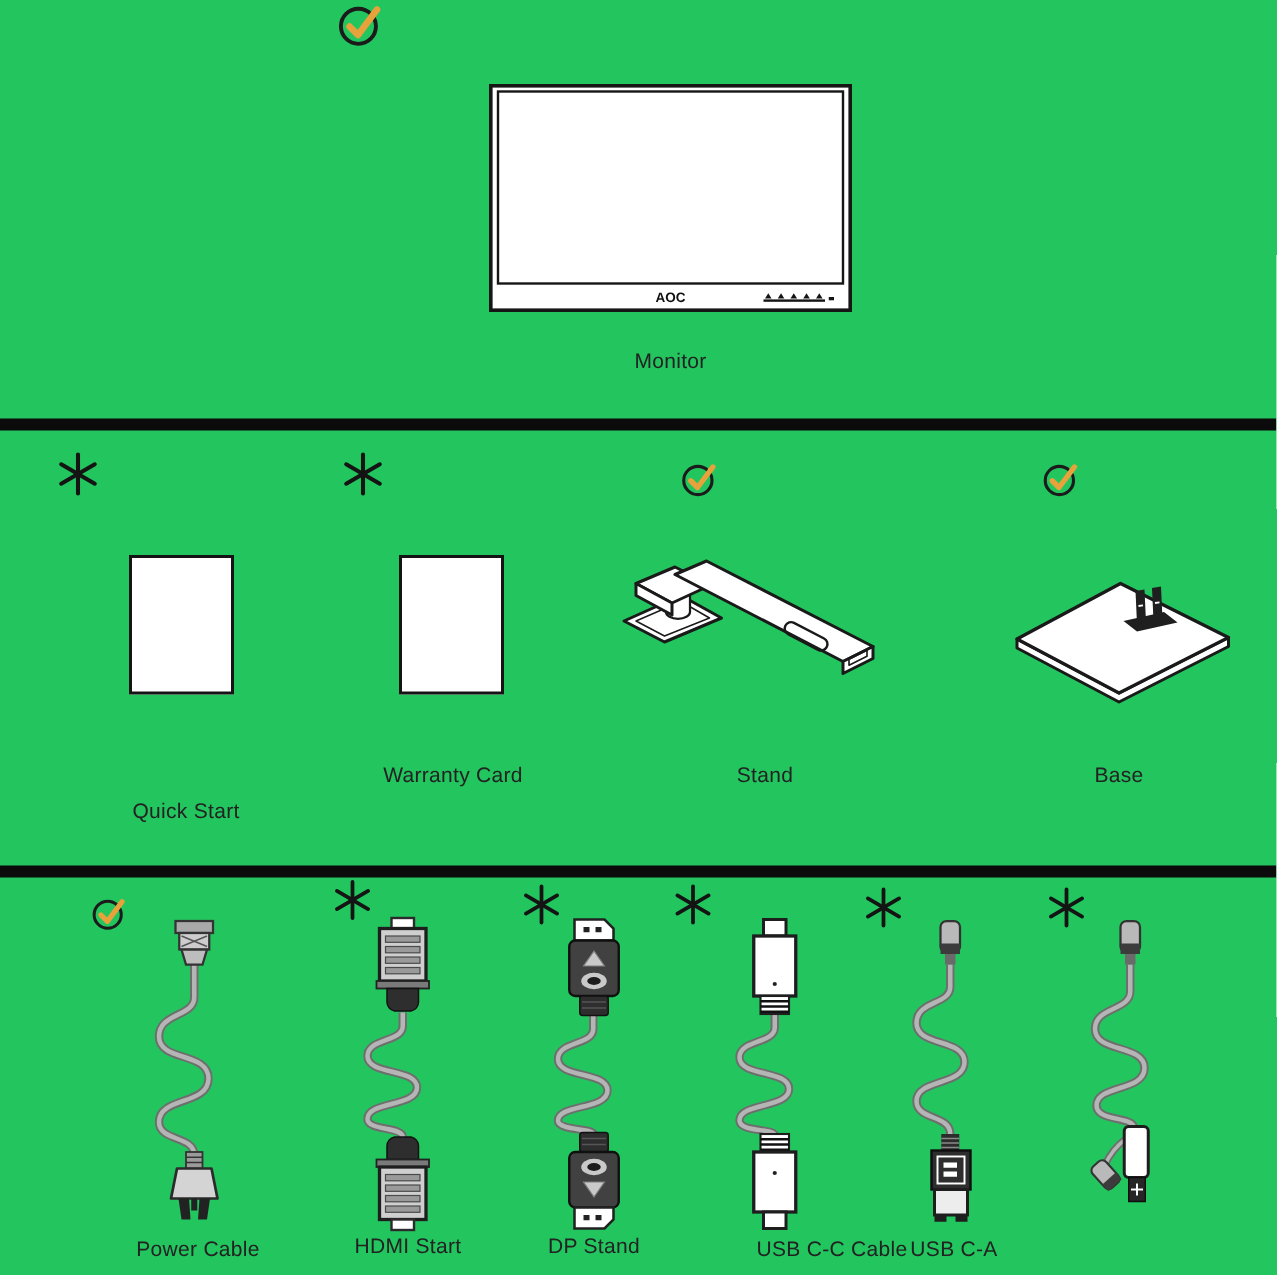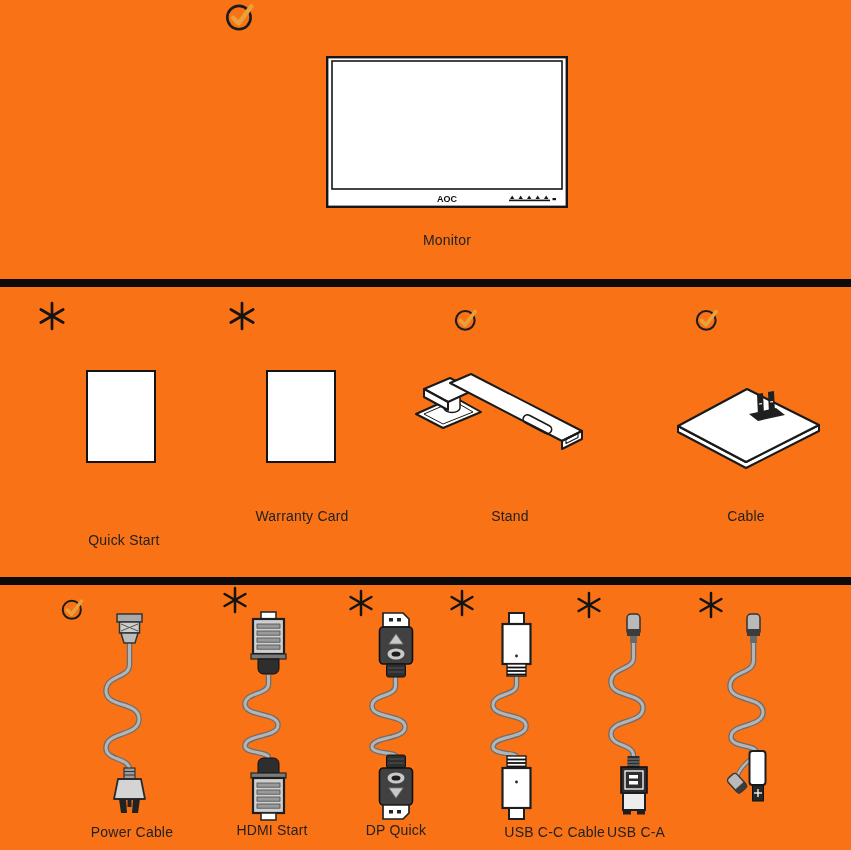--- a/index.html
+++ b/index.html
@@ -1,17 +1,17 @@
 <!DOCTYPE html>
 <html><head>
 <meta charset="utf-8">
 <style>
   html,body { margin:0; padding:0; background:#ffffff; }
   #canvas {
-    position:relative; width:851px; height:850px; background:#f97316;
+    position:relative; width:851px; height:850px; background:#22c55e;
     font-family:"Liberation Sans", sans-serif; overflow:hidden;
   }
   .abs { position:absolute; }
   .bar { position:absolute; left:0; width:851px; height:8px; background:#0b0b0b; }
   .lbl {
     position:absolute; width:180px; text-align:center;
     font-size:14px; color:#222; letter-spacing:0.2px; white-space:nowrap;
   }
   .card {
     position:absolute; width:70px; height:93px;
@@ -111,21 +111,21 @@
       <polygon points="107,17 113,16 114,38 108,39" fill="#1f1f1f"></polygon>
       <polygon points="118,15 124,14 125,36 119,37" fill="#1f1f1f"></polygon>
       <line x1="109" y1="27" x2="112" y2="26.6" stroke="#fff" stroke-width="1.2"></line>
       <line x1="120" y1="25" x2="123" y2="24.6" stroke="#fff" stroke-width="1.2"></line>
     </svg>
   </div>
 
   <div class="lbl" style="left:34px;  top:532px;">Quick Start</div>
   <div class="lbl" style="left:420px; top:508px;">Stand</div>
   <div class="lbl" style="left:212px; top:508px;">Warranty Card</div>
-  <div class="lbl" style="left:656px; top:508px;">Cable</div>
+  <div class="lbl" style="left:656px; top:508px;">Base</div>
 
   <div class="bar" style="top:577px;"></div>
 
   <div class="abs" style="left:61px; top:597px;">
     <svg viewBox="0 0 30 30" width="24" height="24">
       <circle cx="13.5" cy="16" r="11.3" fill="none" stroke="#1b1b1b" stroke-width="2.5"></circle>
       <path d="M 7.8 16.2 L 13.2 21.6 L 25.5 5.2" fill="none" stroke="#E8A23C" stroke-width="4.3" stroke-linecap="round" stroke-linejoin="round"></path>
     </svg>
   </div>
   <div class="abs" style="left:222px; top:585px;">
@@ -304,17 +304,17 @@
       <line x1="38" y1="183" x2="46" y2="183" stroke="#fff" stroke-width="1.3"></line>
       <g transform="rotate(-42 20 172)">
         <rect x="14" y="164" width="12" height="19" rx="3.5" fill="#B9B9B9" stroke="#333" stroke-width="1.4"></rect>
         <rect x="14" y="177" width="12" height="6" fill="#3c3c3c"></rect>
       </g>
     </svg>
   </div>
 
   <div class="lbl" style="left:42px;  top:824px;">Power Cable</div>
   <div class="lbl" style="left:182px; top:822px;">HDMI Start</div>
-  <div class="lbl" style="left:306px; top:822px;">DP Quick</div>
+  <div class="lbl" style="left:306px; top:822px;">DP Stand</div>
   <div class="lbl" style="left:425px; top:824px;text-align:right;">USB C-C Cable</div>
   <div class="lbl" style="left:546px; top:824px;">USB C-A</div>
 
 </div>
 
 </body></html>

